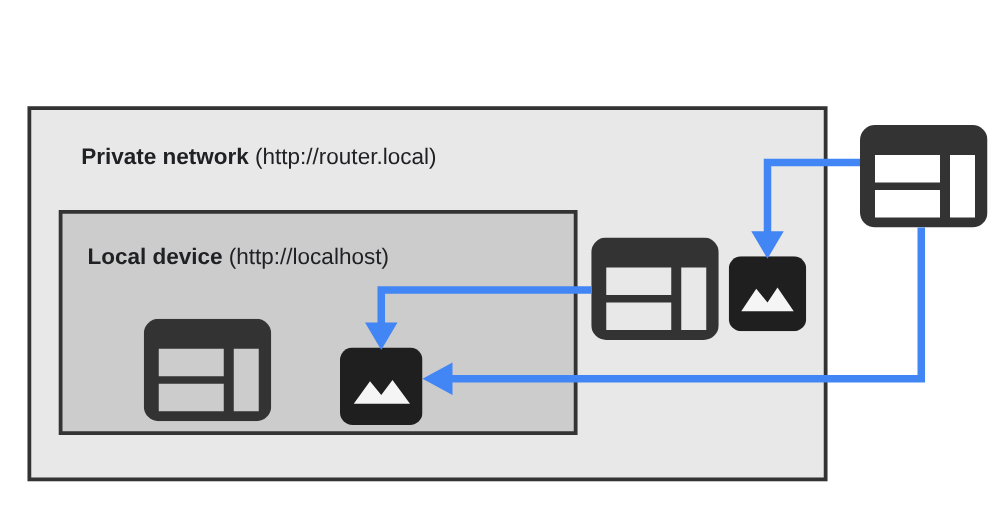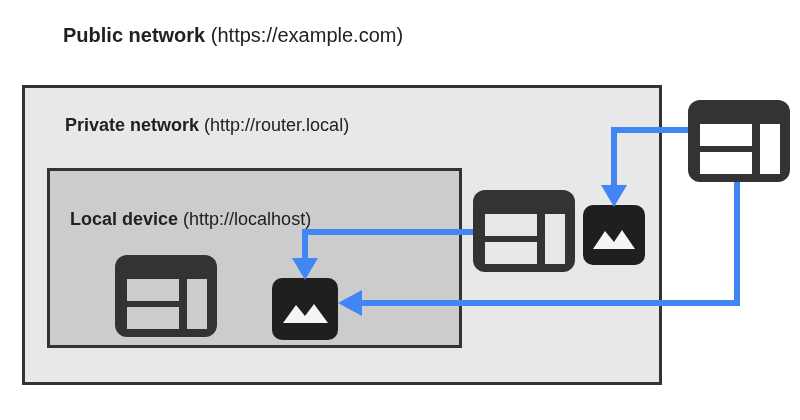--- a/index.html
+++ b/index.html
@@ -58,21 +58,21 @@
   .zone-label {
     position: absolute;
     font-size: 18px;
     line-height: 24px;
     white-space: nowrap;
     color: #202124;
   }
   .zone-label .strong { font-weight: 700; }
   .zone-label .normal { font-weight: 400; }
   .label-private { left: 40px; top: 25px; }
-  .label-local   { left: 20px; top: 36px; }
+  .label-local   { left: 20px; top: 22px; }
 
   
   .icon-browser, .icon-image {
     position: absolute;
   }
   .icon-browser svg, .icon-image svg {
     display: block;
   }
 
   
@@ -83,23 +83,20 @@
     width: 800px;
     height: 420px;
     pointer-events: none;
   }
 </style>
 </head>
 <body>
 
 <div id="stage">
 
-  <div class="diagram-title">
-    <span class="strong">Public network</span><span class="normal"> (https://example.com)</span>
-  </div>
 
   <div class="zone zone-private">
     <div class="zone-label label-private">
       <span class="strong">Private network</span><span class="normal"> (http://router.local)</span>
     </div>
 
     <div class="zone zone-local" style="left:22px; top:80px;">
       <div class="zone-label label-local">
         <span class="strong">Local device</span><span class="normal"> (http://localhost)</span>
       </div>

